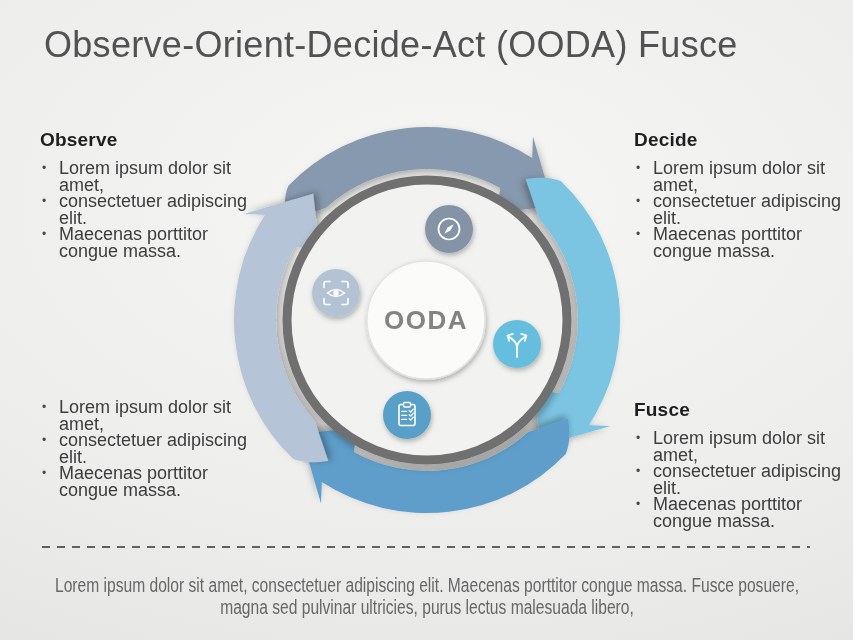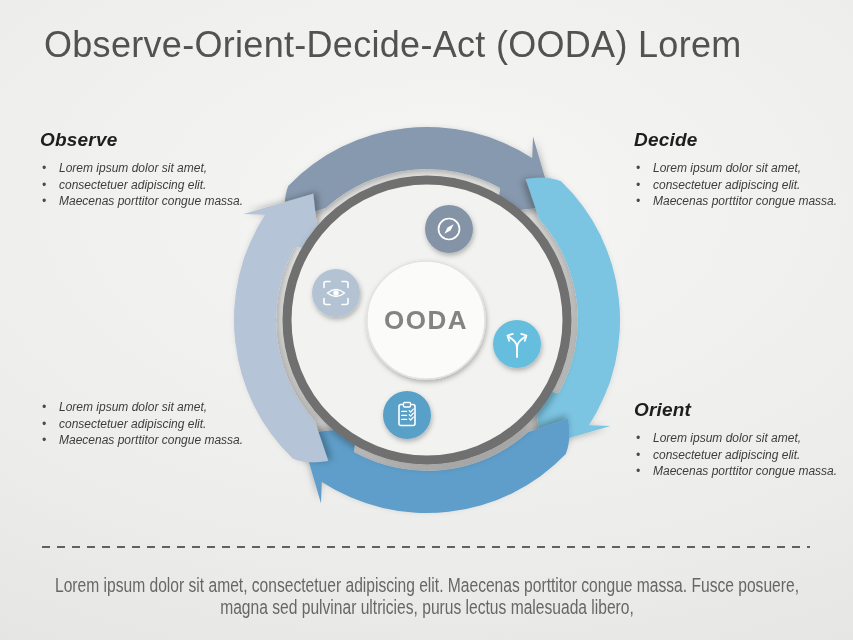--- a/index.html
+++ b/index.html
@@ -5,29 +5,29 @@
   html,body{margin:0;padding:0;background:#dcdcdc;}
   .slide{
     position:relative;width:853px;height:640px;margin:0 auto;overflow:hidden;
     font-family:"Liberation Sans",sans-serif;
     background:radial-gradient(120% 95% at 52% 32%, #f6f6f5 0%, #ededec 55%, #e1e1e0 100%);
   }
   .title{
     position:absolute;left:44px;top:24px;margin:0;
     font-size:36px;font-weight:400;color:#525252;letter-spacing:.3px;white-space:nowrap;
   }
-  .panel{position:absolute;width:214px;font-style:italic;}
+  .panel{position:absolute;width:214px;}
   .panel-observe{left:40px;top:129px;}
   .panel-orient{left:634px;top:129px;}
   .panel-act{left:40px;top:399px;}
   .panel-decide{left:634px;top:399px;}
   .panel h2{margin:0 0 9px 0;font-size:19px;font-weight:700;color:#1e1e1e;letter-spacing:.2px;}
   .panel ul{list-style:none;margin:0;padding:0;}
   .panel li{
-    position:relative;padding-left:19px;font-size:12px;line-height:16.5px;color:#3d3d3d;
+    position:relative;padding-left:19px;font-size:18px;line-height:16.5px;color:#3d3d3d;
   }
   .panel li::before{
     content:"\2022";position:absolute;left:2px;top:0;color:#4a4a4a;font-size:12px;
   }
   .diagram-svg{position:absolute;left:0;top:0;}
   .divider{
     position:absolute;left:42px;top:546px;width:768px;height:2px;
     background:repeating-linear-gradient(90deg,#616161 0 8px,transparent 8px 15px);
   }
   .footer-text{
@@ -37,21 +37,21 @@
   }
   .hub-label{
     font-family:"Liberation Sans",sans-serif;font-size:26px;font-weight:700;letter-spacing:1.5px;
   }
 </style>
 </head>
 <body>
 
 <div class="slide">
 
-  <h1 class="title">Observe-Orient-Decide-Act (OODA) Lorem</h1>
+  <h1 class="title">Observe-Orient-Decide-Act (OODA) Fusce</h1>
 
   <svg class="diagram-svg" width="853" height="640" viewBox="0 0 853 640">
     <defs>
       <filter id="ds" x="-30%" y="-30%" width="160%" height="160%">
         <feDropShadow dx="1.5" dy="3.5" stdDeviation="3.5" flood-color="#000000" flood-opacity="0.30"></feDropShadow>
       </filter>
       <filter id="ds-soft" x="-40%" y="-40%" width="180%" height="180%">
         <feDropShadow dx="1" dy="2.5" stdDeviation="2.5" flood-color="#000000" flood-opacity="0.28"></feDropShadow>
       </filter>
       <path id="arrow-shape" d="M 286.1 221.3
@@ -139,21 +139,21 @@
 
   <section class="panel panel-act">
     <ul>
       <li>Lorem ipsum dolor sit amet,</li>
       <li>consectetuer adipiscing elit.</li>
       <li>Maecenas porttitor congue massa.</li>
     </ul>
   </section>
 
   <section class="panel panel-decide">
-    <h2>Orient</h2>
+    <h2>Fusce</h2>
     <ul>
       <li>Lorem ipsum dolor sit amet,</li>
       <li>consectetuer adipiscing elit.</li>
       <li>Maecenas porttitor congue massa.</li>
     </ul>
   </section>
 
   <div class="divider"></div>
 
   <p class="footer-text">Lorem ipsum dolor sit amet, consectetuer adipiscing elit. Maecenas porttitor congue massa. Fusce posuere, magna sed pulvinar ultricies, purus lectus malesuada libero,</p>

